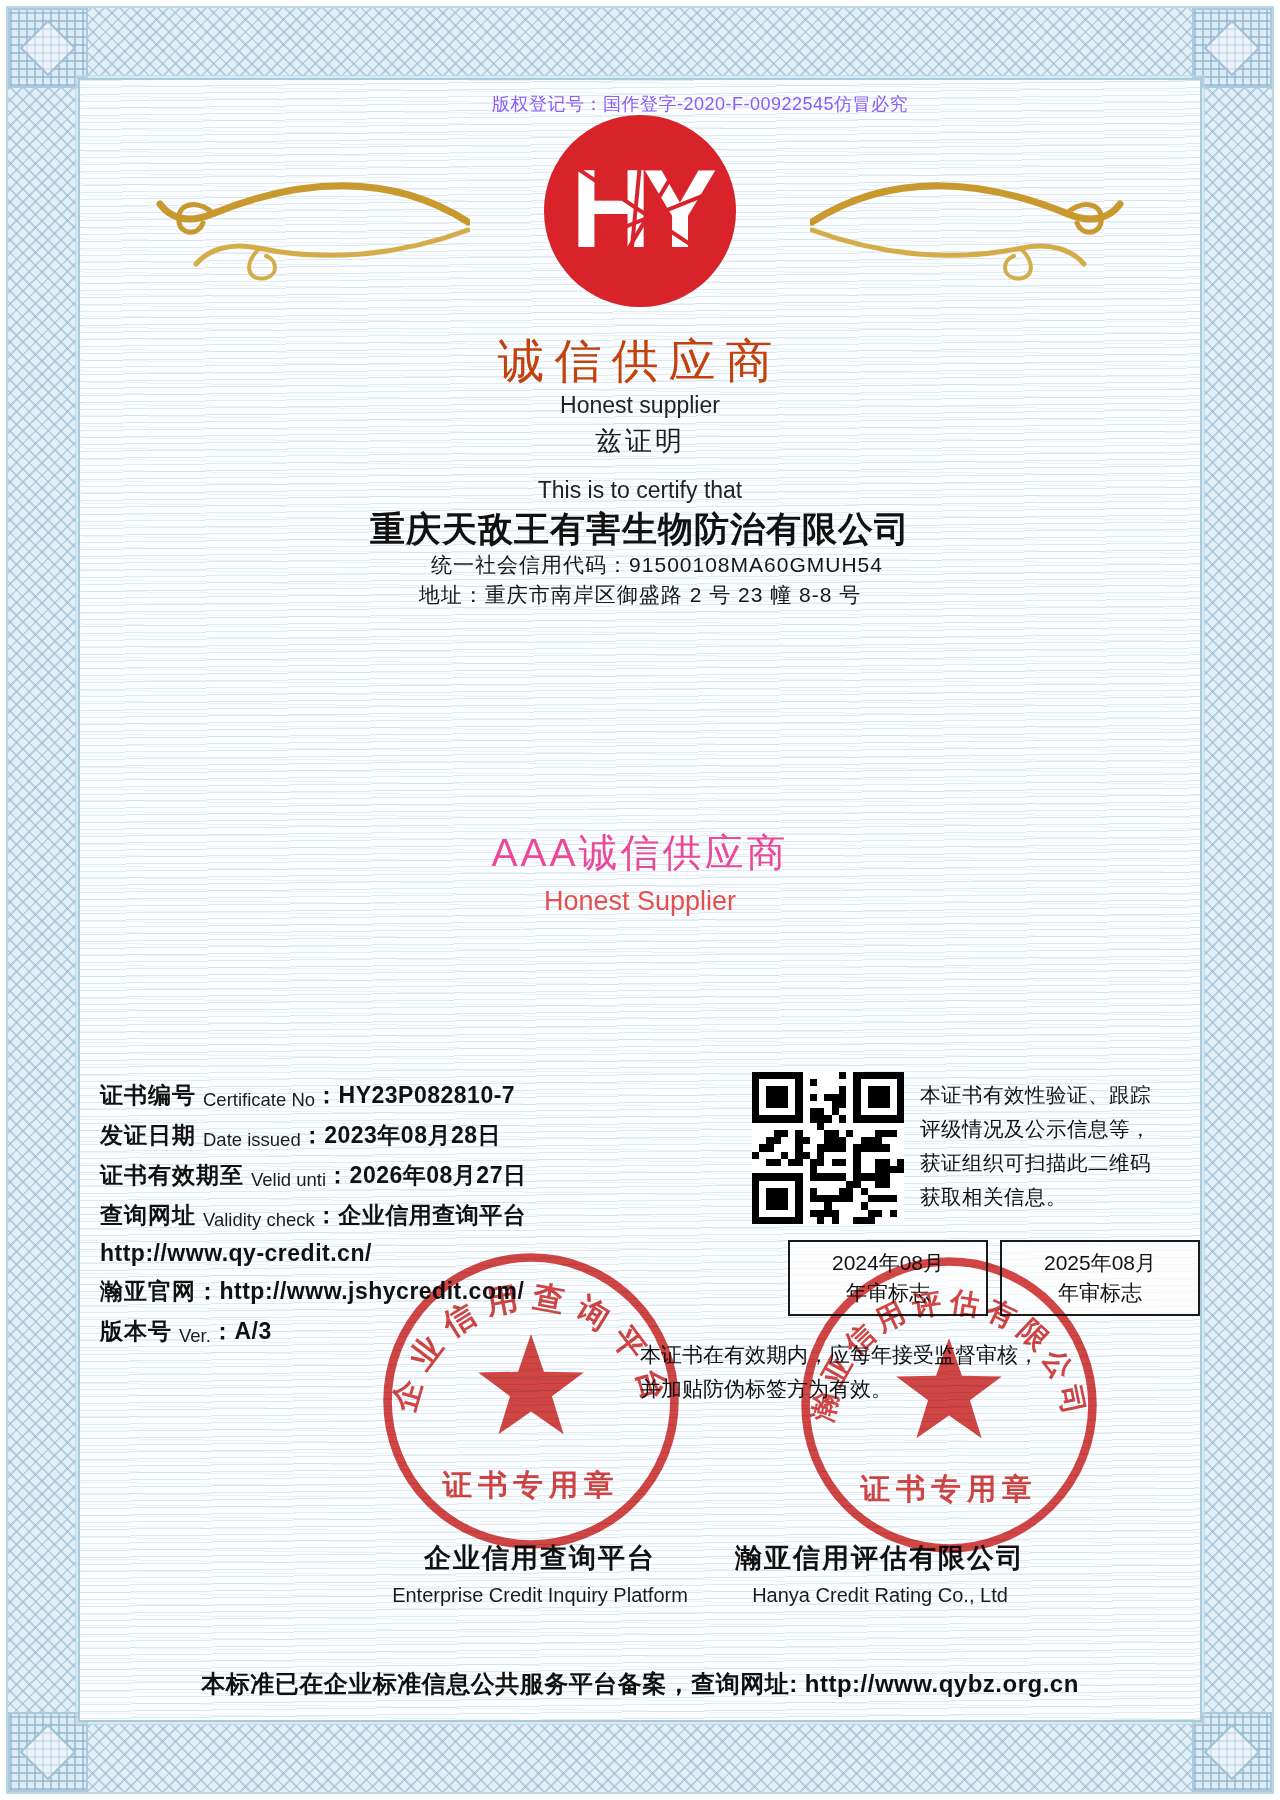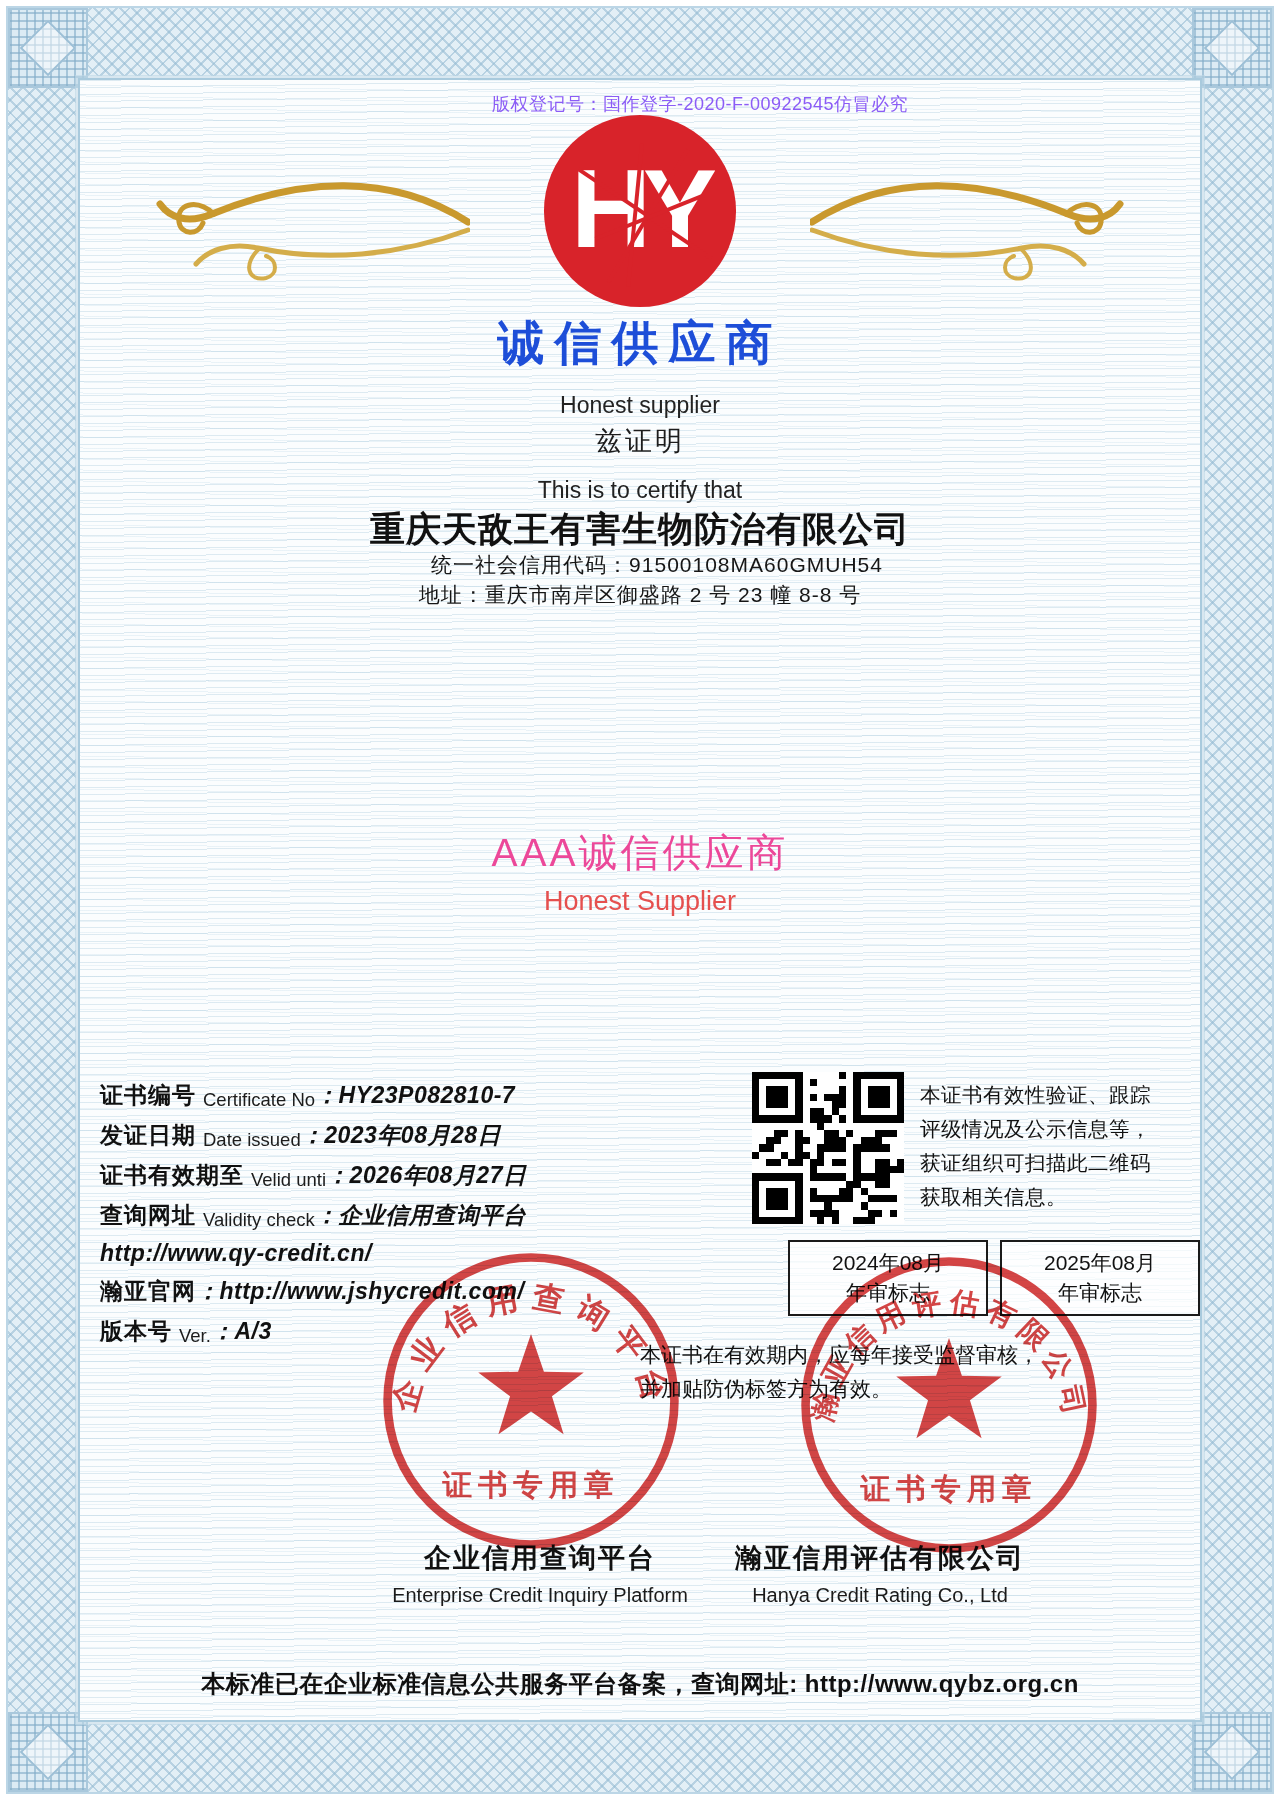--- a/index.html
+++ b/index.html
@@ -30,37 +30,37 @@
   .paper{position:absolute;inset:80px;background:
       repeating-linear-gradient(179.3deg,rgba(150,190,212,.30) 0 1px,transparent 1px 7px),
       repeating-linear-gradient(180.9deg,rgba(170,205,225,.22) 0 1px,transparent 1px 11px),
       #fbfdfe;}
 
   .abs{position:absolute;}
   .ctr{left:80px;right:80px;text-align:center;}
 
   
   .copyright{top:92px;font-size:18px;color:#8b5cf6;letter-spacing:.5px;padding-left:120px;}
-  .title-cn{top:312px;font-size:47px;font-weight:700;color:#1d4ed8;letter-spacing:10px;}
+  .title-cn{top:330px;font-size:47px;font-weight:400;color:#c2410c;letter-spacing:10px;}
   .title-en{top:392px;font-size:23px;color:#222;}
   .certify-cn{top:423px;font-size:27px;color:#1d1d1d;letter-spacing:3px;}
   .certify-en{top:477px;font-size:23px;color:#222;}
   .company{top:506px;font-size:35px;font-weight:800;color:#111;letter-spacing:1px;}
   .credit-code{top:551px;font-size:21px;color:#161616;letter-spacing:1px;padding-left:34px;}
   .address{top:581px;font-size:21px;color:#161616;letter-spacing:1px;}
   .rating-cn{top:826px;font-size:39px;font-weight:400;color:#ec4899;letter-spacing:3px;}
   .rating-en{top:886px;font-size:27px;color:#e5504f;}
 
   
   .details{left:100px;top:1080px;width:560px;display:flex;flex-direction:column;gap:9px;}
   .dline{display:flex;align-items:center;font-size:23px;color:#111;white-space:nowrap;}
   .dline .cn{font-weight:600;letter-spacing:1px;}
   .dline .en{font-size:18.5px;color:#1c1c1c;margin-left:7px;font-weight:400;margin-top:8px;}
   .dline .en:empty{display:none;margin:0;}
-  .dline .val{font-weight:600;letter-spacing:.5px;font-style:italic;}
+  .dline .val{font-weight:600;letter-spacing:.5px;}
 
   
   .qr-box{left:752px;top:1072px;width:152px;height:152px;background:#fff;}
   .qr-box svg{display:block;width:100%;height:100%;}
   .qr-note{left:920px;top:1078px;width:270px;font-size:20.5px;color:#111;line-height:34px;letter-spacing:.5px;}
 
   
   .aboxes{left:788px;top:1240px;display:flex;gap:12px;}
   .abox{width:200px;height:76px;border:2.5px solid #1a1a1a;background:rgba(255,255,255,.65);
         display:flex;flex-direction:column;justify-content:center;align-items:center;font-size:21px;color:#111;line-height:30px;}

